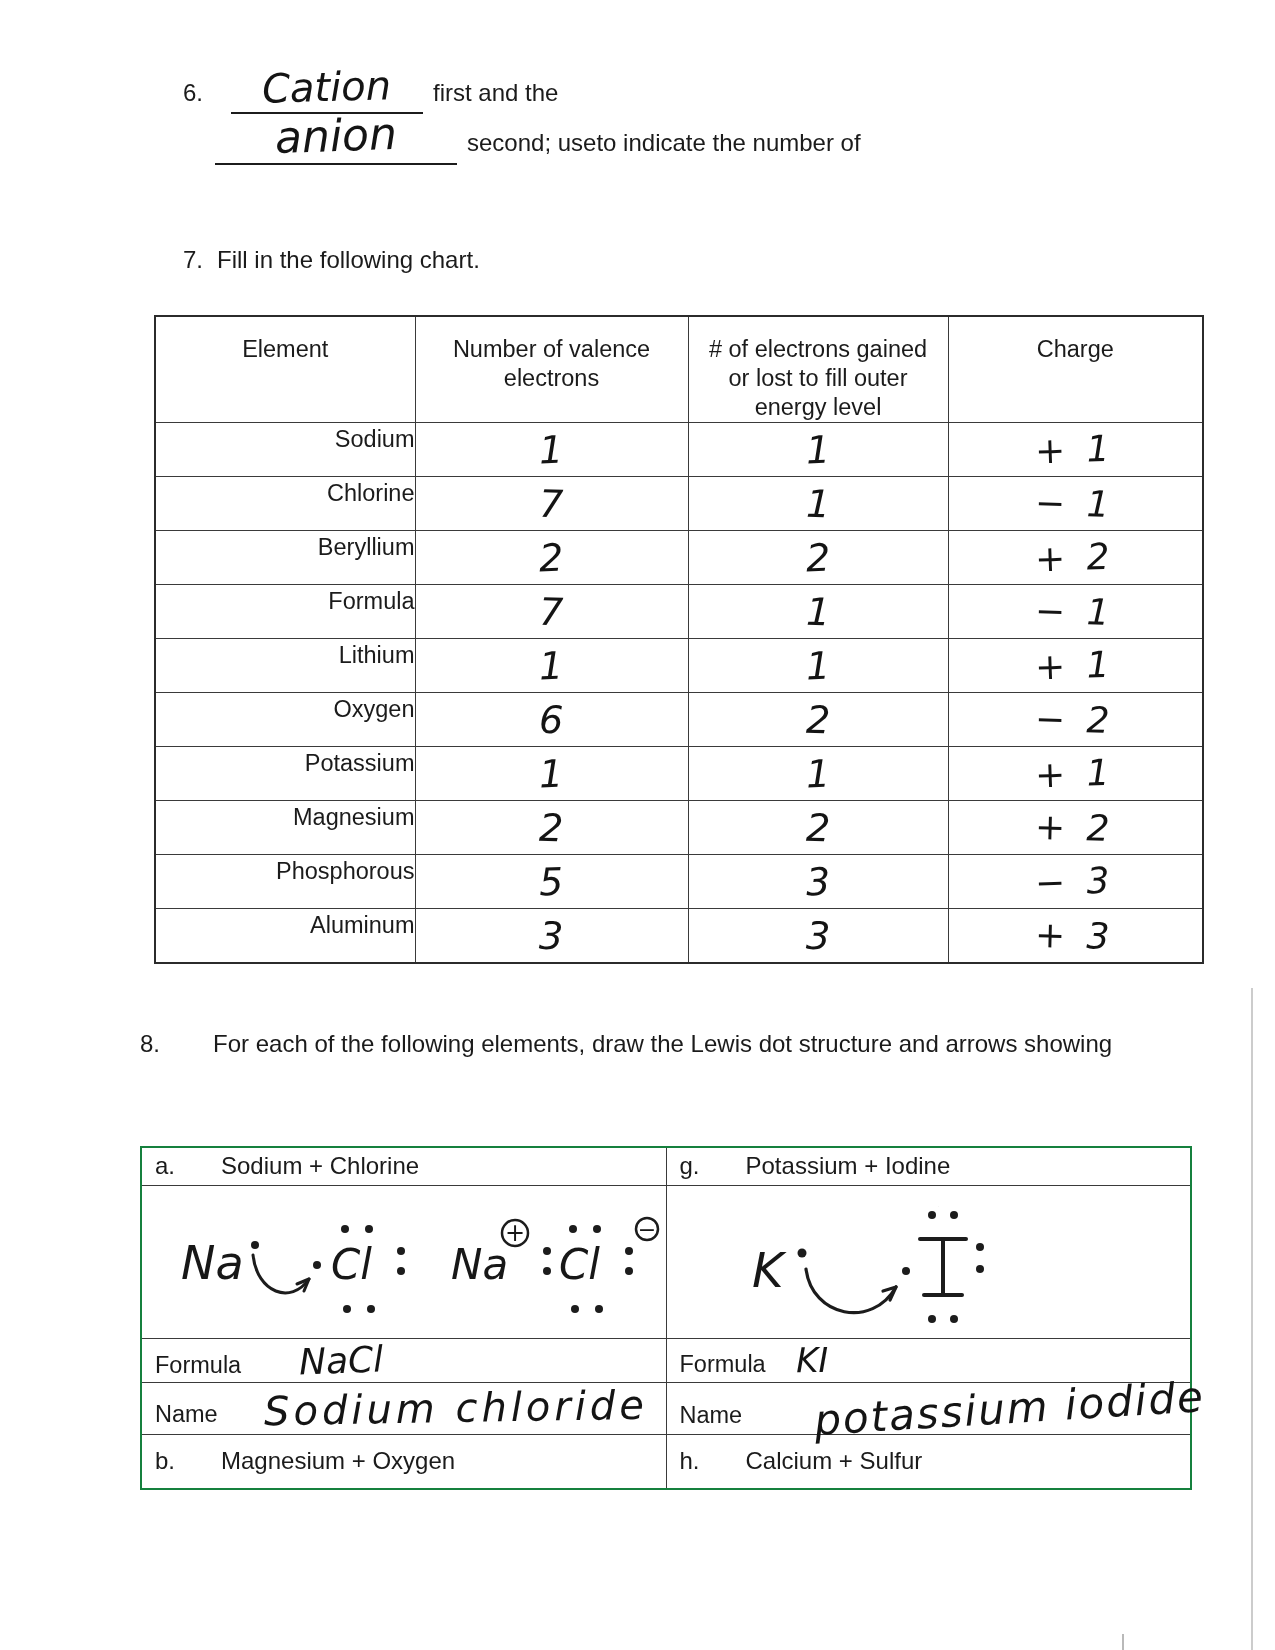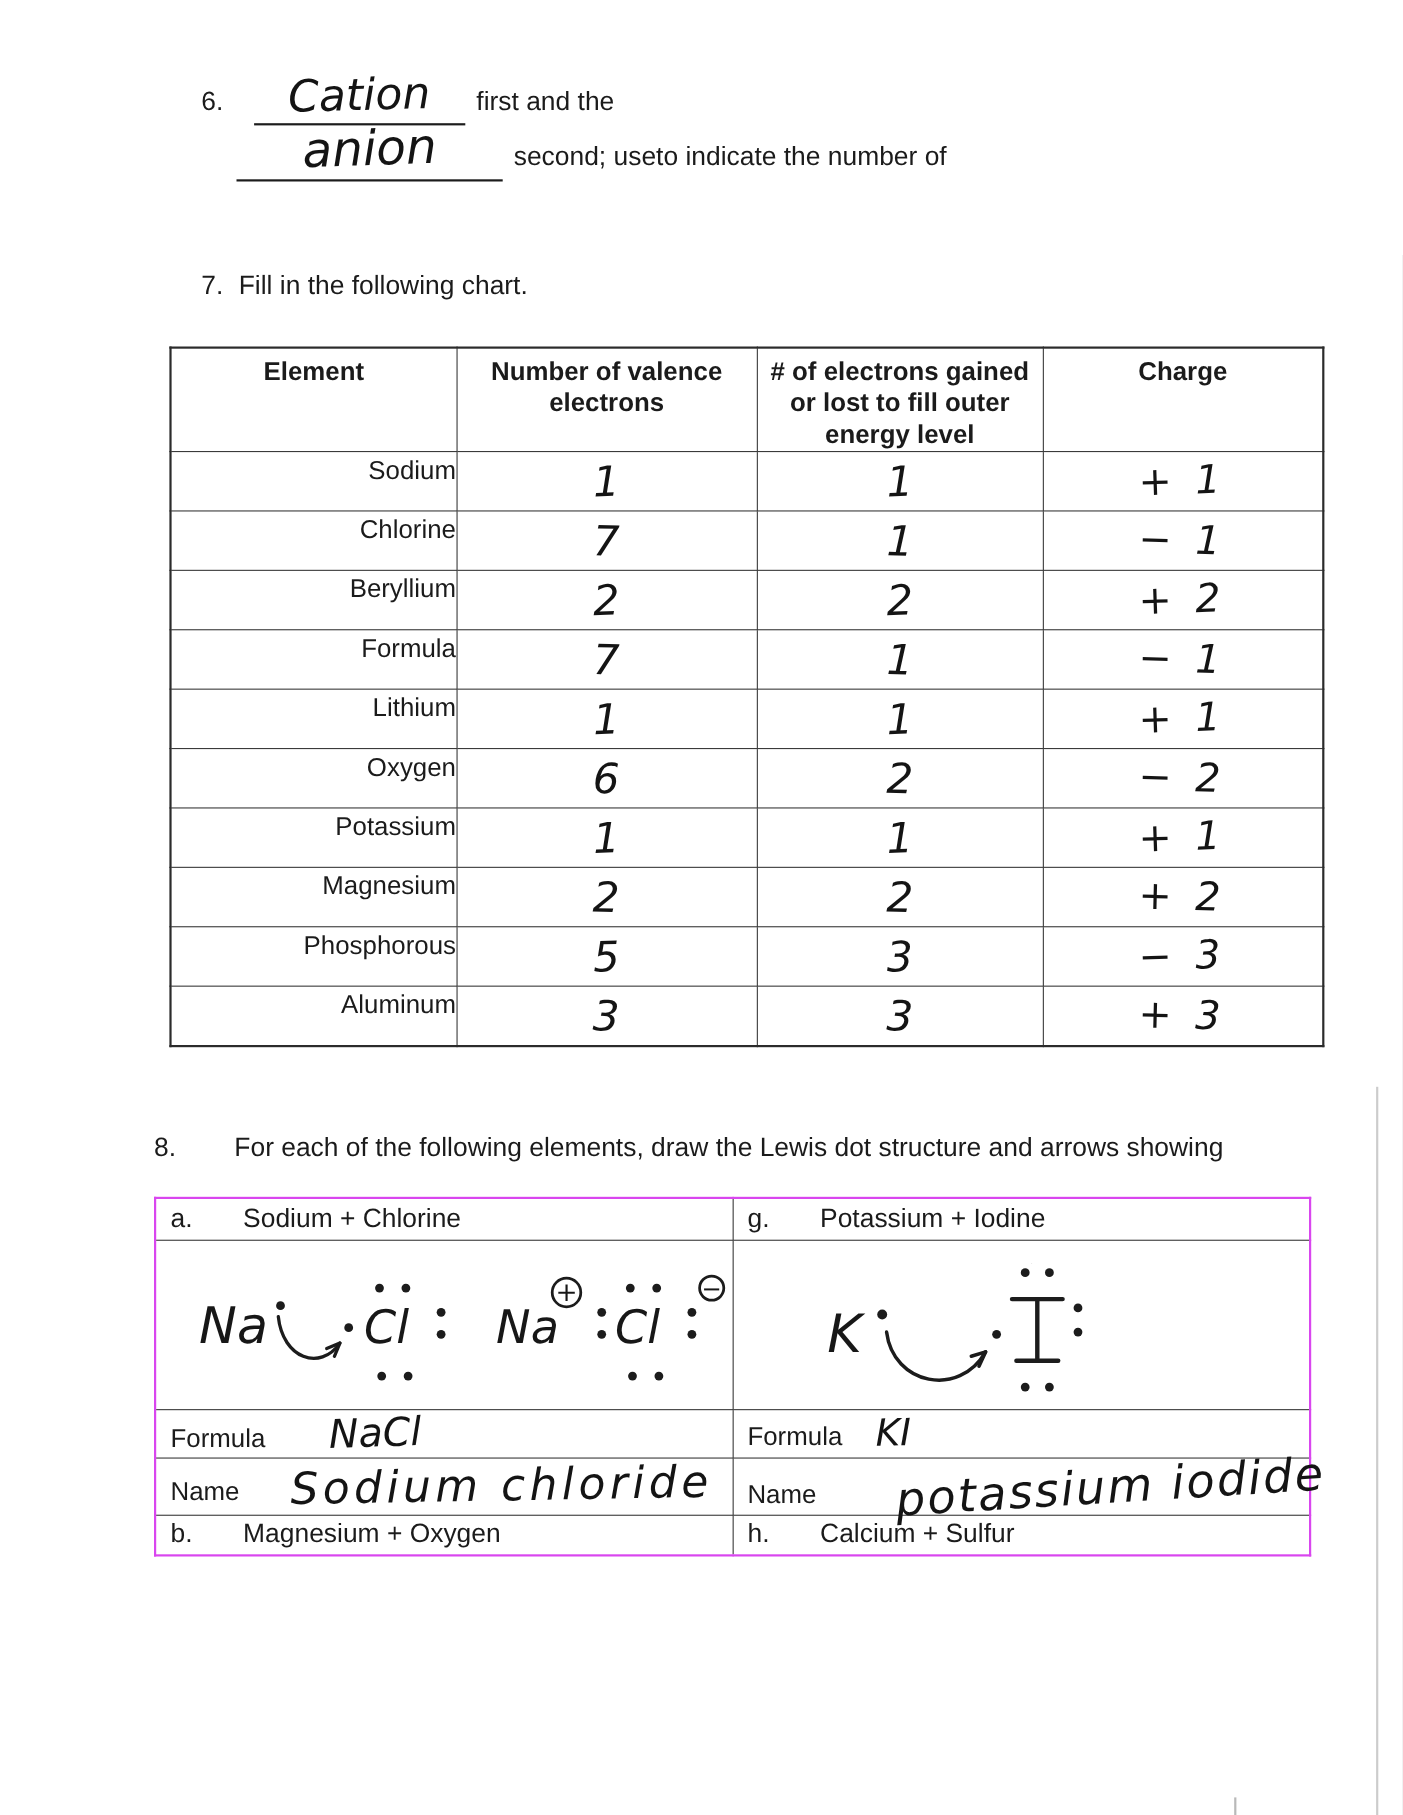--- a/index.html
+++ b/index.html
@@ -13,37 +13,37 @@
   .hand{font-family:"DejaVu Sans",sans-serif;font-style:italic;color:#141414}
   .hw{display:inline-block}
   #q6-a1{font-size:40px;transform:rotate(-1.5deg)}
   #q6-a2{font-size:44px;transform:rotate(-2deg)}
   #q6-a3{font-size:46px;transform:rotate(1deg)}
 
   table.sheet{position:absolute;border-collapse:collapse;table-layout:fixed}
   #q7-table{left:154px;top:315px;width:1048px;border:2.5px solid #2b2b2b}
   #q7-table th,#q7-table td{border:1.7px solid #3a3a3a}
   #q7-table thead tr{height:86px}
-  #q7-table th{font-weight:bold;font-size:23.5px;text-align:center;vertical-align:top;
-               padding:6px 10px 0;line-height:1.24}
+  #q7-table th{font-weight:normal;font-size:23.5px;text-align:center;vertical-align:top;
+               padding:18px 10px 0;line-height:1.24}
   #q7-table tbody tr{height:54px}
   td.el{font-size:23.5px;text-align:right;vertical-align:top;padding:3px 0 0 10px}
   td.hv{text-align:center;vertical-align:middle}
   td.hv .hand{font-size:38px;line-height:1;display:inline-block}
   #q7-table tbody tr:nth-child(odd) td.hv .hand{transform:rotate(-2deg)}
   #q7-table tbody tr:nth-child(even) td.hv .hand{transform:rotate(1.5deg)}
   td.hv.charge .hand{font-size:36px;letter-spacing:5px}
 
-  #q8-table{left:140px;top:1088px;width:1050px;border:2px solid #d946ef}
+  #q8-table{left:140px;top:1146px;width:1050px;border:2px solid #15803d}
   #q8-table td{border:1.7px solid #3a3a3a;vertical-align:middle;white-space:nowrap;overflow:visible}
   tr.r-head{height:38px}
   tr.r-draw{height:148px}
   tr.r-formula{height:43px}
   tr.r-name{height:47px}
-  tr.r-head2{height:37px}
+  tr.r-head2{height:55px}
   .q8head{font-size:24px}
   .q8head .letter{padding-left:12px}
   .q8head .title{margin-left:46px}
   .q8draw{vertical-align:top}
   .lab{font-size:23.5px;padding-left:12px}
   .f-a{font-size:36px;margin-left:58px;transform:rotate(-2deg);display:inline-block}
   .f-g{font-size:34px;margin-left:30px;transform:rotate(-1deg);display:inline-block}
   .n-a{font-size:40px;margin-left:46px;letter-spacing:4px;transform:rotate(-1deg);display:inline-block}
   .n-g{font-size:42px;margin-left:72px;letter-spacing:2px;transform:rotate(-3.5deg);display:inline-block}
 

